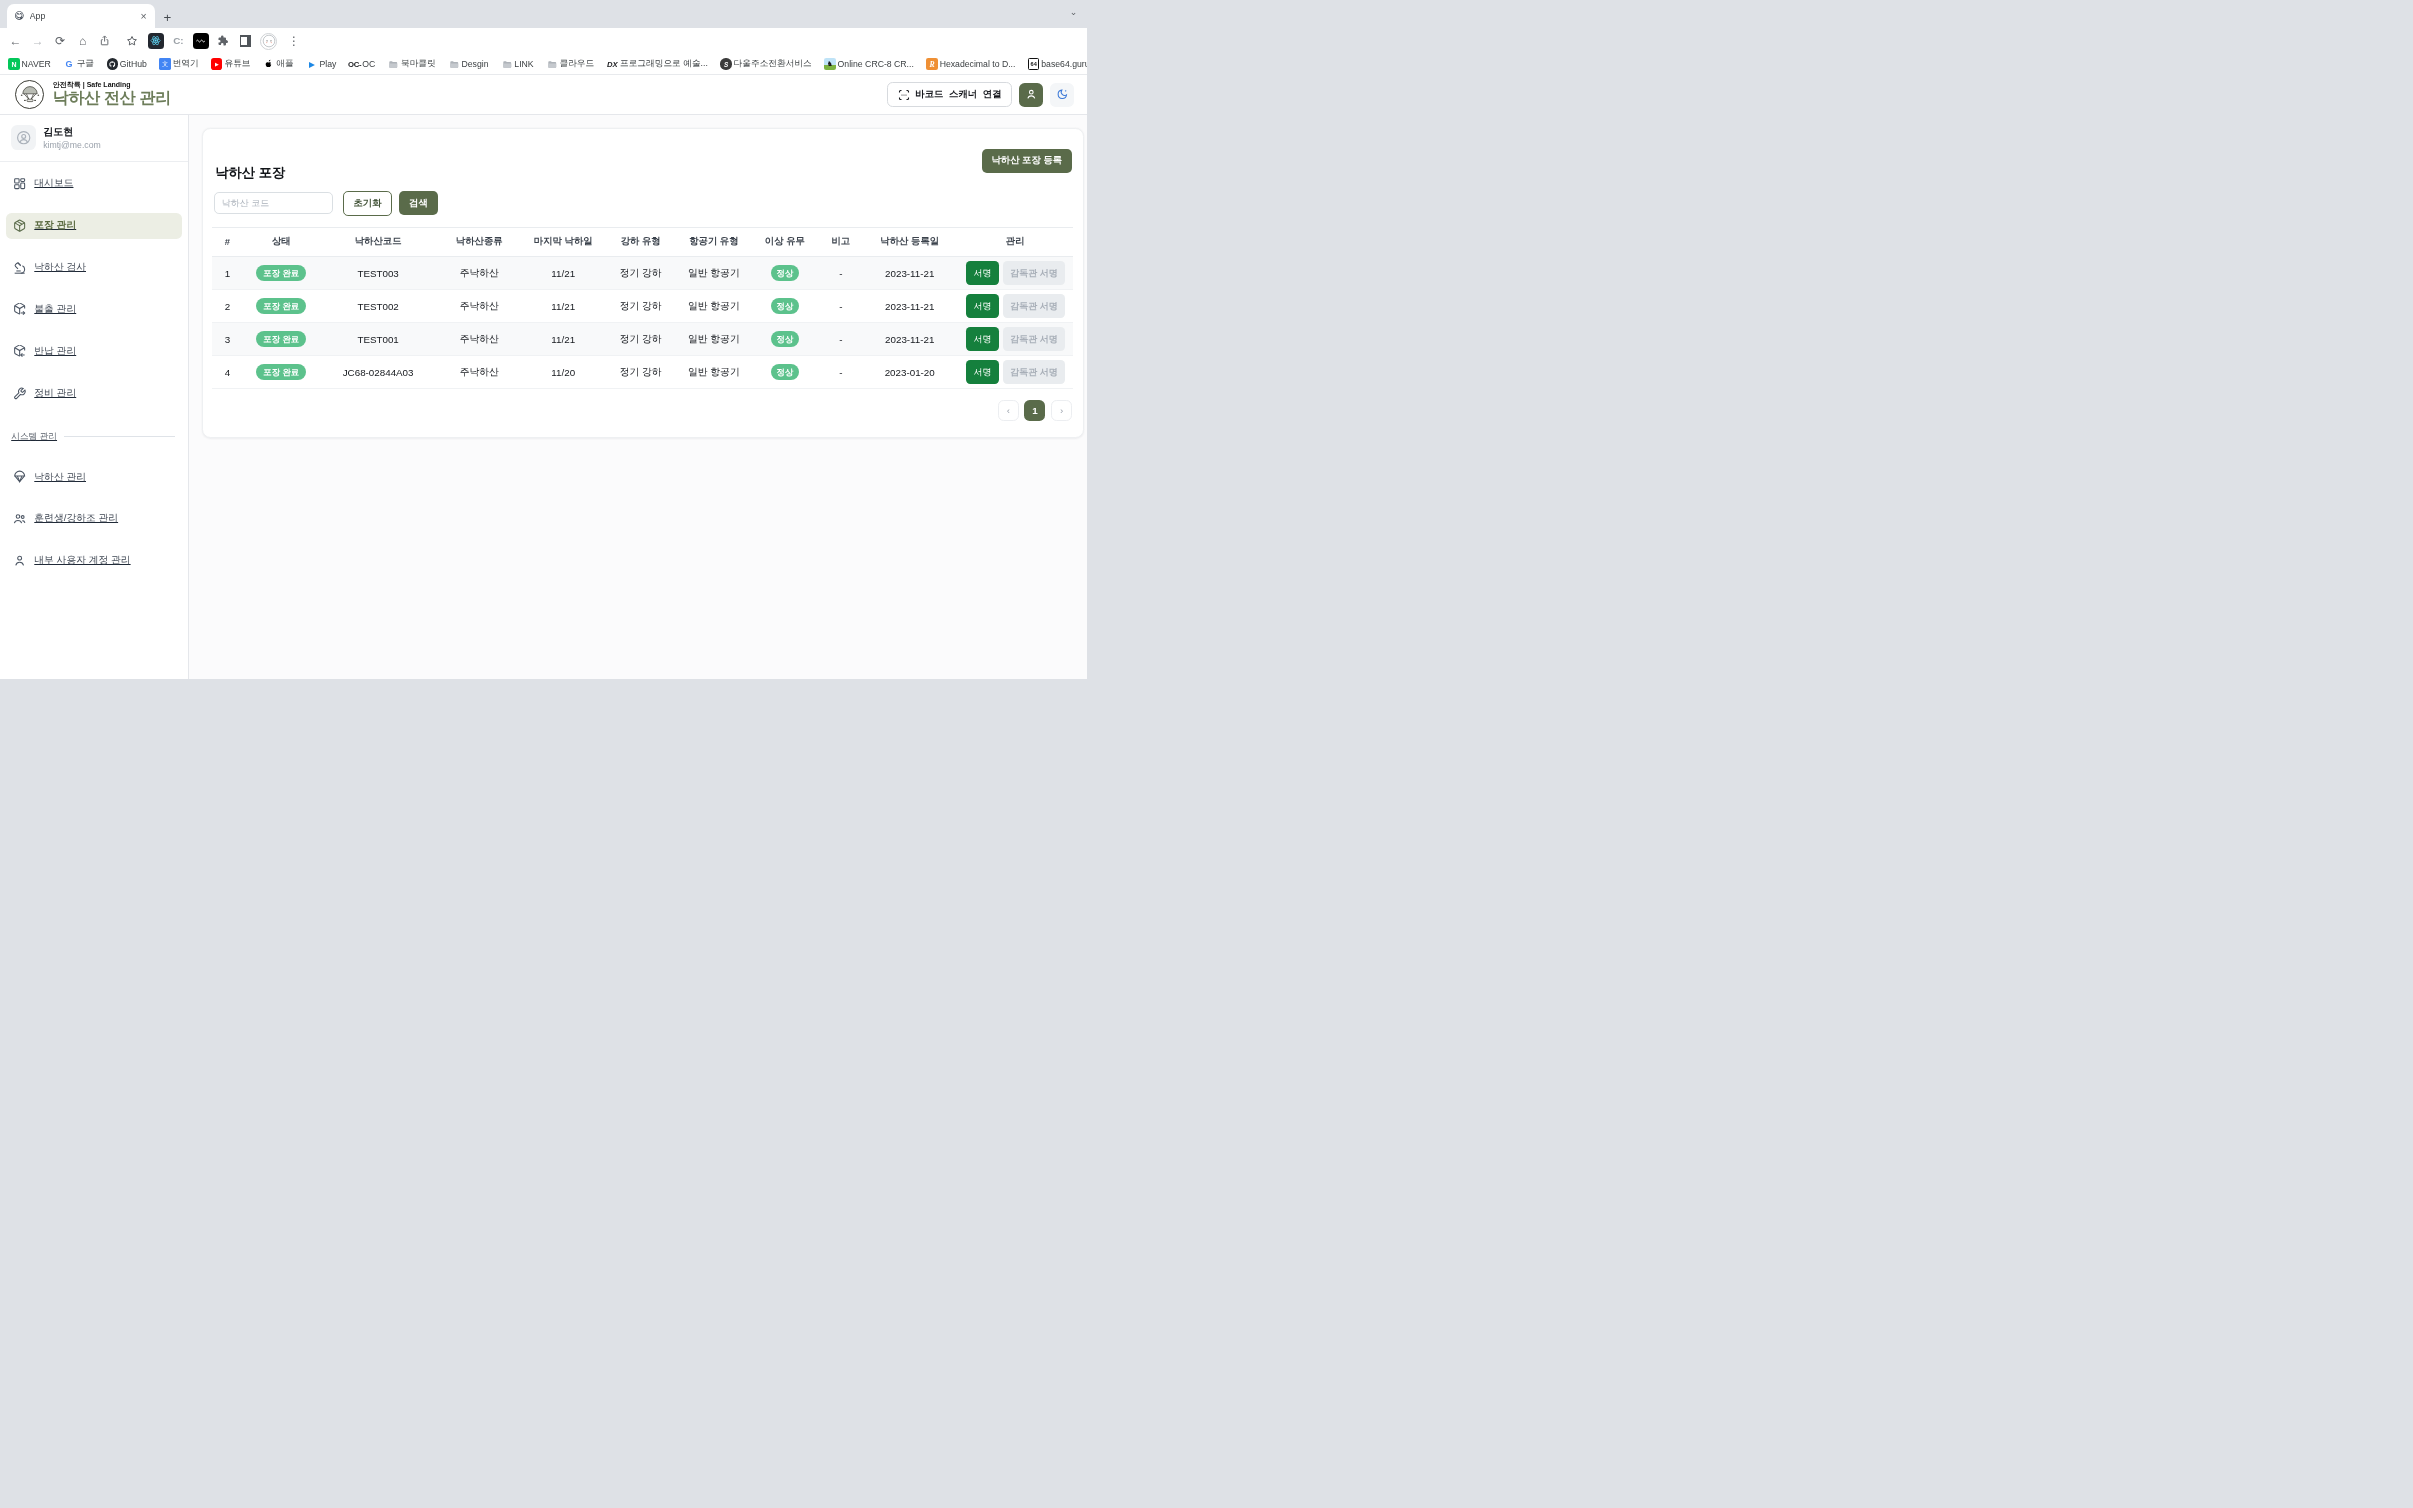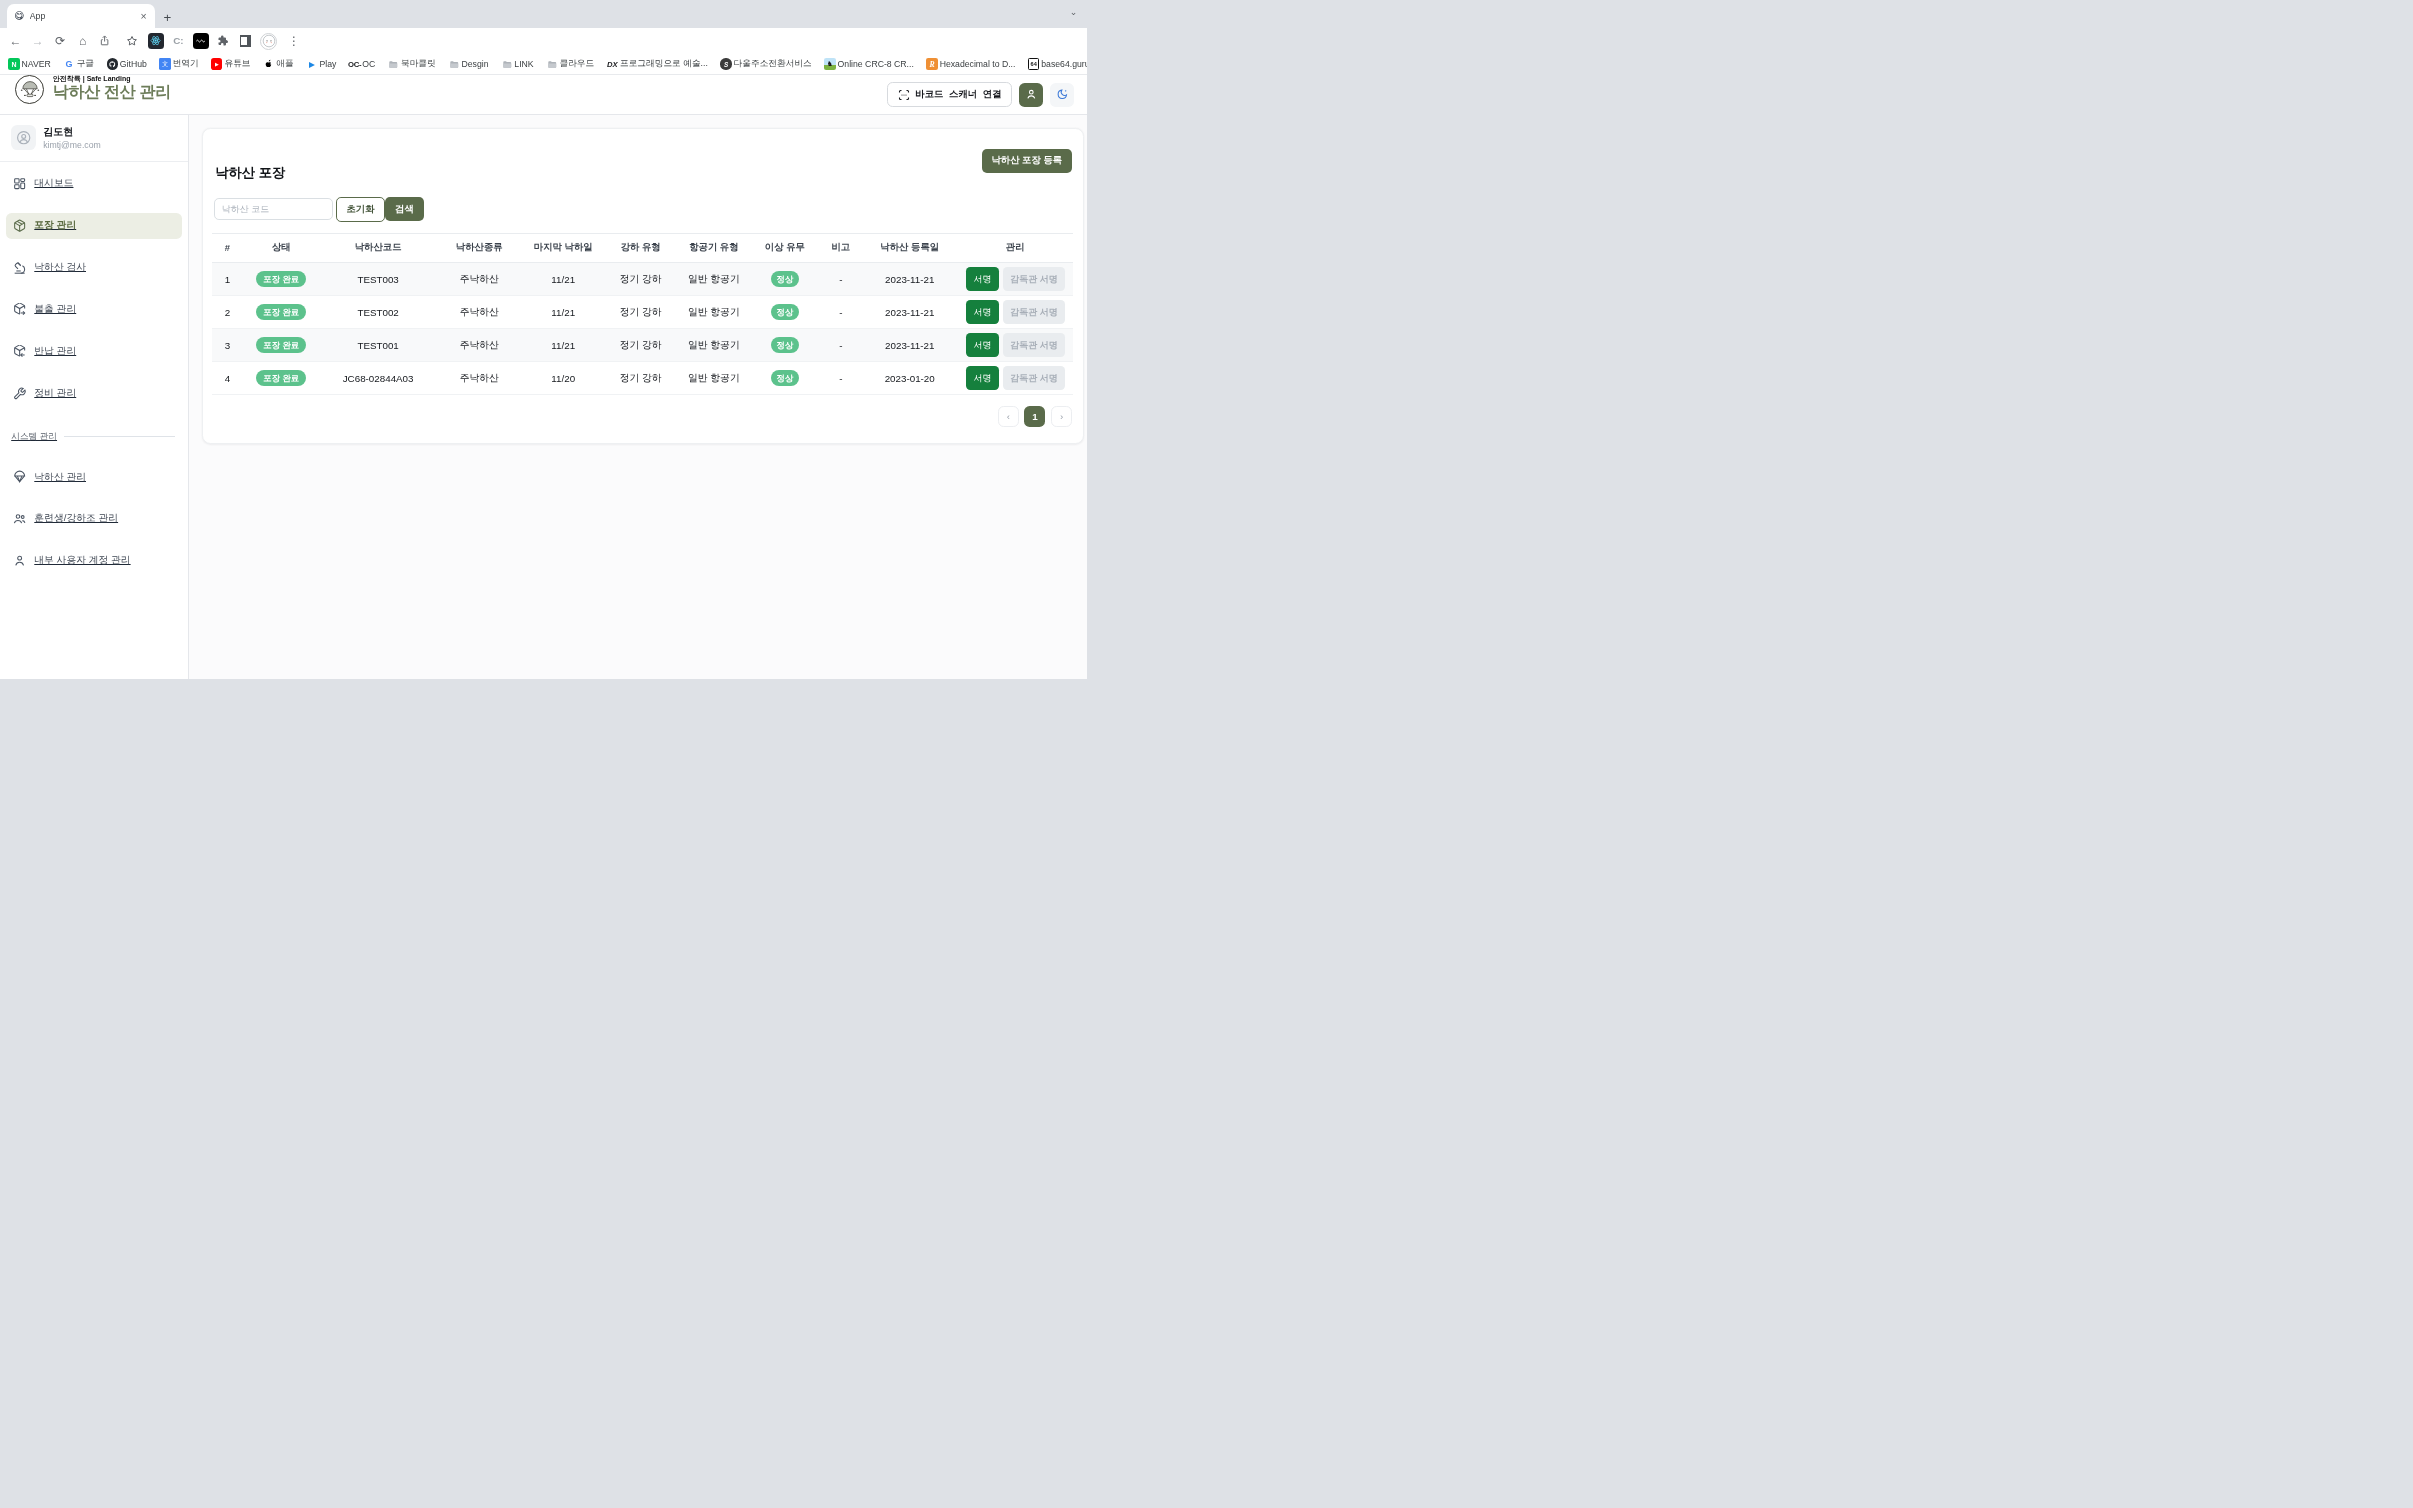--- a/index.html
+++ b/index.html
@@ -45,21 +45,21 @@
   .ico-play { color:#1e88e5; font-size:7.7px; }
   .ico-octext { color:#202124; font-weight:bold; font-size:7.7px; letter-spacing:-0.3px; }
   .ico-folder { color:#9aa0a6; }
   .ico-dx { color:#202124; font-weight:bold; font-size:7.7px; font-style:italic; }
   .ico-globe { background:#3b3b3b; border-radius:50%; color:#fff; font-size:6.3px; font-style:italic; font-weight:bold; }
   .ico-crc { background:linear-gradient(#bfe3f7 55%, #7cb342 55%); color:#1a1a1a; font-size:7px; }
   .ico-hex { background:#ef9035; color:#fff; font-weight:bold; font-style:italic; font-size:7.7px; font-family:"Liberation Serif",serif; }
   .ico-b64 { color:#111; font-weight:bold; font-size:5.6px; border:0.7px solid #111; border-radius:1.4px; }
 
   
-  .appheader { height:40px; background:#fff; border-bottom:0.7px solid #e5e7eb; display:flex; padding:0 12.6px 0 15.4px; gap:8.4px; flex:0 0 auto; }
+  .appheader { height:40px; background:#fff; border-bottom:0.7px solid #e5e7eb; display:flex; align-items:center; padding:0 12.6px 0 15.4px; gap:8.4px; flex:0 0 auto; }
   .logo-badge { width:29px; height:29px; border-radius:50%; border:1.4px solid #3a3a33; display:flex; align-items:center; justify-content:center; flex:0 0 auto; background:#fff; }
   .brand { display:flex; flex-direction:column; line-height:1.15; }
   .brand-small { font-size:7px; font-weight:bold; color:#111; }
   .brand-title { font-size:16px; font-weight:800; color:#6d7d5a; letter-spacing:-0.3px; }
   .appheader-right { margin-left:auto; display:flex; align-items:center; gap:7px; }
   .barcode-btn { display:flex; align-items:center; gap:5.6px; border:0.7px solid #d7dade; background:#fff; border-radius:5.6px; padding:4.9px 9.8px; font-size:9.4px; font-weight:600; color:#16181d; cursor:pointer;font-family:Liberation Mono, monospace; }
   .sq-btn { width:24px; height:24px; border-radius:5.6px; border:none; display:flex; align-items:center; justify-content:center; cursor:pointer; }
   .sq-btn.user { background:#5a6b4a; }
   .sq-btn.moon { background:#f4f6f8; color:#3c79d8; font-size:12px; }
 
@@ -78,21 +78,21 @@
   .menu-section { display:flex; align-items:center; gap:7px; padding:8.4px 7px 5.6px 5.6px; font-size:8.7px; color:#5b626c; }
   .menu-section .rule { flex:1; height:0.7px; background:#dfe3e8; }
 
   .main { flex:1; background:#fbfbfc; padding:12.6px 2.8px 0 12.6px; min-width:0; }
   .card { background:#fff; border:0.7px solid #eef0f2; border-radius:8.4px; box-shadow:0 0.7px 2.1px rgba(17,24,39,.06); padding:9.8px; }
 
   .card-top { display:flex; align-items:center; justify-content:space-between; padding:1.4px 1.4px 0 2.8px; }
   .page-title { font-size:13.3px; font-weight:800; color:#111418;margin-top:24px; }
   .btn { border:none; border-radius:4.9px; cursor:pointer; font-family:inherit; }
   .btn-olive { background:#5a6b4a; color:#fff; font-size:9.4px; font-weight:600; padding:5.6px 9.8px; }
-  .search-row { display:flex; align-items:center; margin-top:15px; padding:0 1.4px; }
+  .search-row { display:flex; align-items:center; gap:7px; margin-top:9px; padding:0 1.4px; }
   .search-input { width:119px; height:22.3px; border:0.7px solid #dadfe3; border-radius:4.9px; padding:0 7px; font-size:9px; color:#1f2937; font-family:inherit; outline:none; }
   .search-input::placeholder { color:#aab1ba; }
   .btn-outline { background:#fff; border:0.7px solid #5a6b4a; color:#44553a; font-size:9.4px; font-weight:600; padding:4.9px 9.8px; border-radius:4.9px; cursor:pointer; margin-left:2.8px; }
 
   table { width:100%; border-collapse:collapse; margin-top:11.2px; table-layout:fixed; }
   thead th { font-size:9.4px; font-weight:700; color:#3c434d; padding:7.7px 2.8px; border-top:0.7px solid #e9ecef; border-bottom:0.7px solid #e9ecef; text-align:center; white-space:nowrap; }
   tbody td { font-size:9.8px; color:#15181d; text-align:center; padding:0 2.8px; height:33px; border-bottom:0.7px solid #f0f2f4; white-space:nowrap; }
   tbody tr.alt { background:#f8f9fa; }
   .pill { display:inline-block; background:#5cc28c; color:#fff; font-size:8.4px; font-weight:600; border-radius:698px; padding:3.5px 7px; line-height:1; }
   .pill.sm { padding:3.5px 5.6px; }

